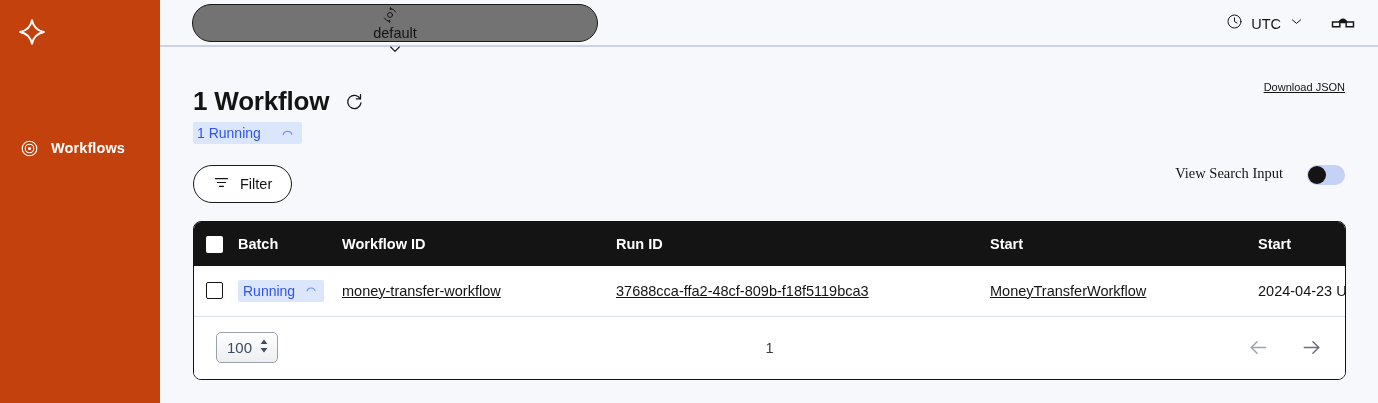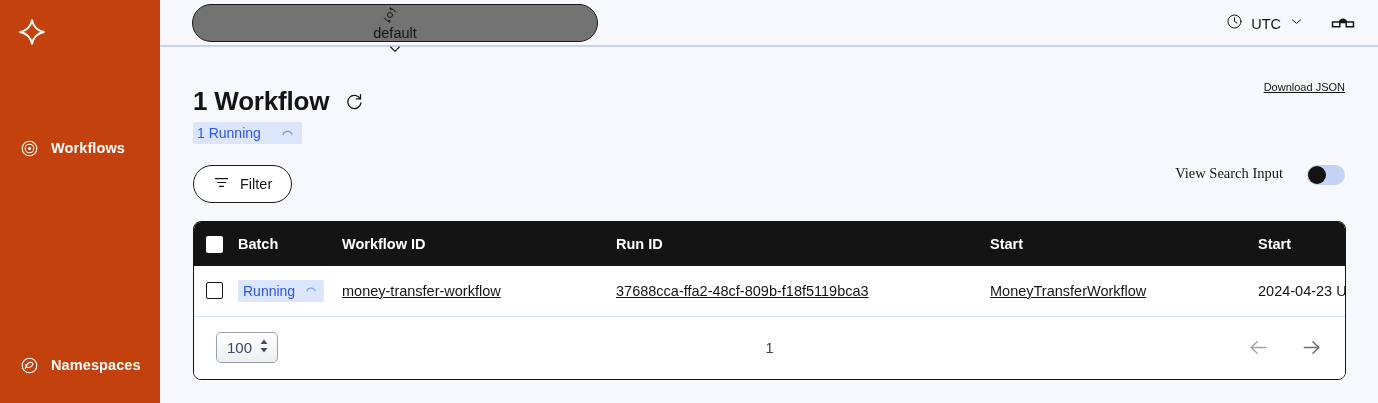--- a/index.html
+++ b/index.html
@@ -206,31 +206,20 @@
             <circle cx="12" cy="12" r="1.9" fill="#ffffff" stroke="none"></circle>
           </svg>
         </span>
         <span class="nav-label">Workflows</span>
       </div>
 
 
 
     </div>
 
-    <div class="nav-group nav-secondary">
-      <div class="nav-item">
-        <span class="nav-icon">
-          <svg width="19" height="19" viewBox="0 0 24 24" fill="none" stroke="#ffffff" stroke-width="1.4" stroke-linecap="round">
-            <circle cx="12" cy="12" r="9.2"></circle>
-            <path d="M6.6 15.8 C8.4 9.8 12.2 6.6 15.2 8.4 C17.6 9.9 15.0 14.0 11.6 14.4 C8.9 14.7 7.4 13.2 7.1 11.0"></path>
-          </svg>
-        </span>
-        <span class="nav-label">Namespaces</span>
-      </div>
-    </div>
   </nav>
 
   <div class="main">
 
     <div class="topbar">
 
       <div class="ns-select">
         <span class="ns-icon">
           <svg width="18" height="18" viewBox="0 0 24 24" fill="none" stroke="#141414" stroke-width="1.3" stroke-linecap="round" stroke-linejoin="round">
             <circle cx="12" cy="12" r="3.3"></circle>

